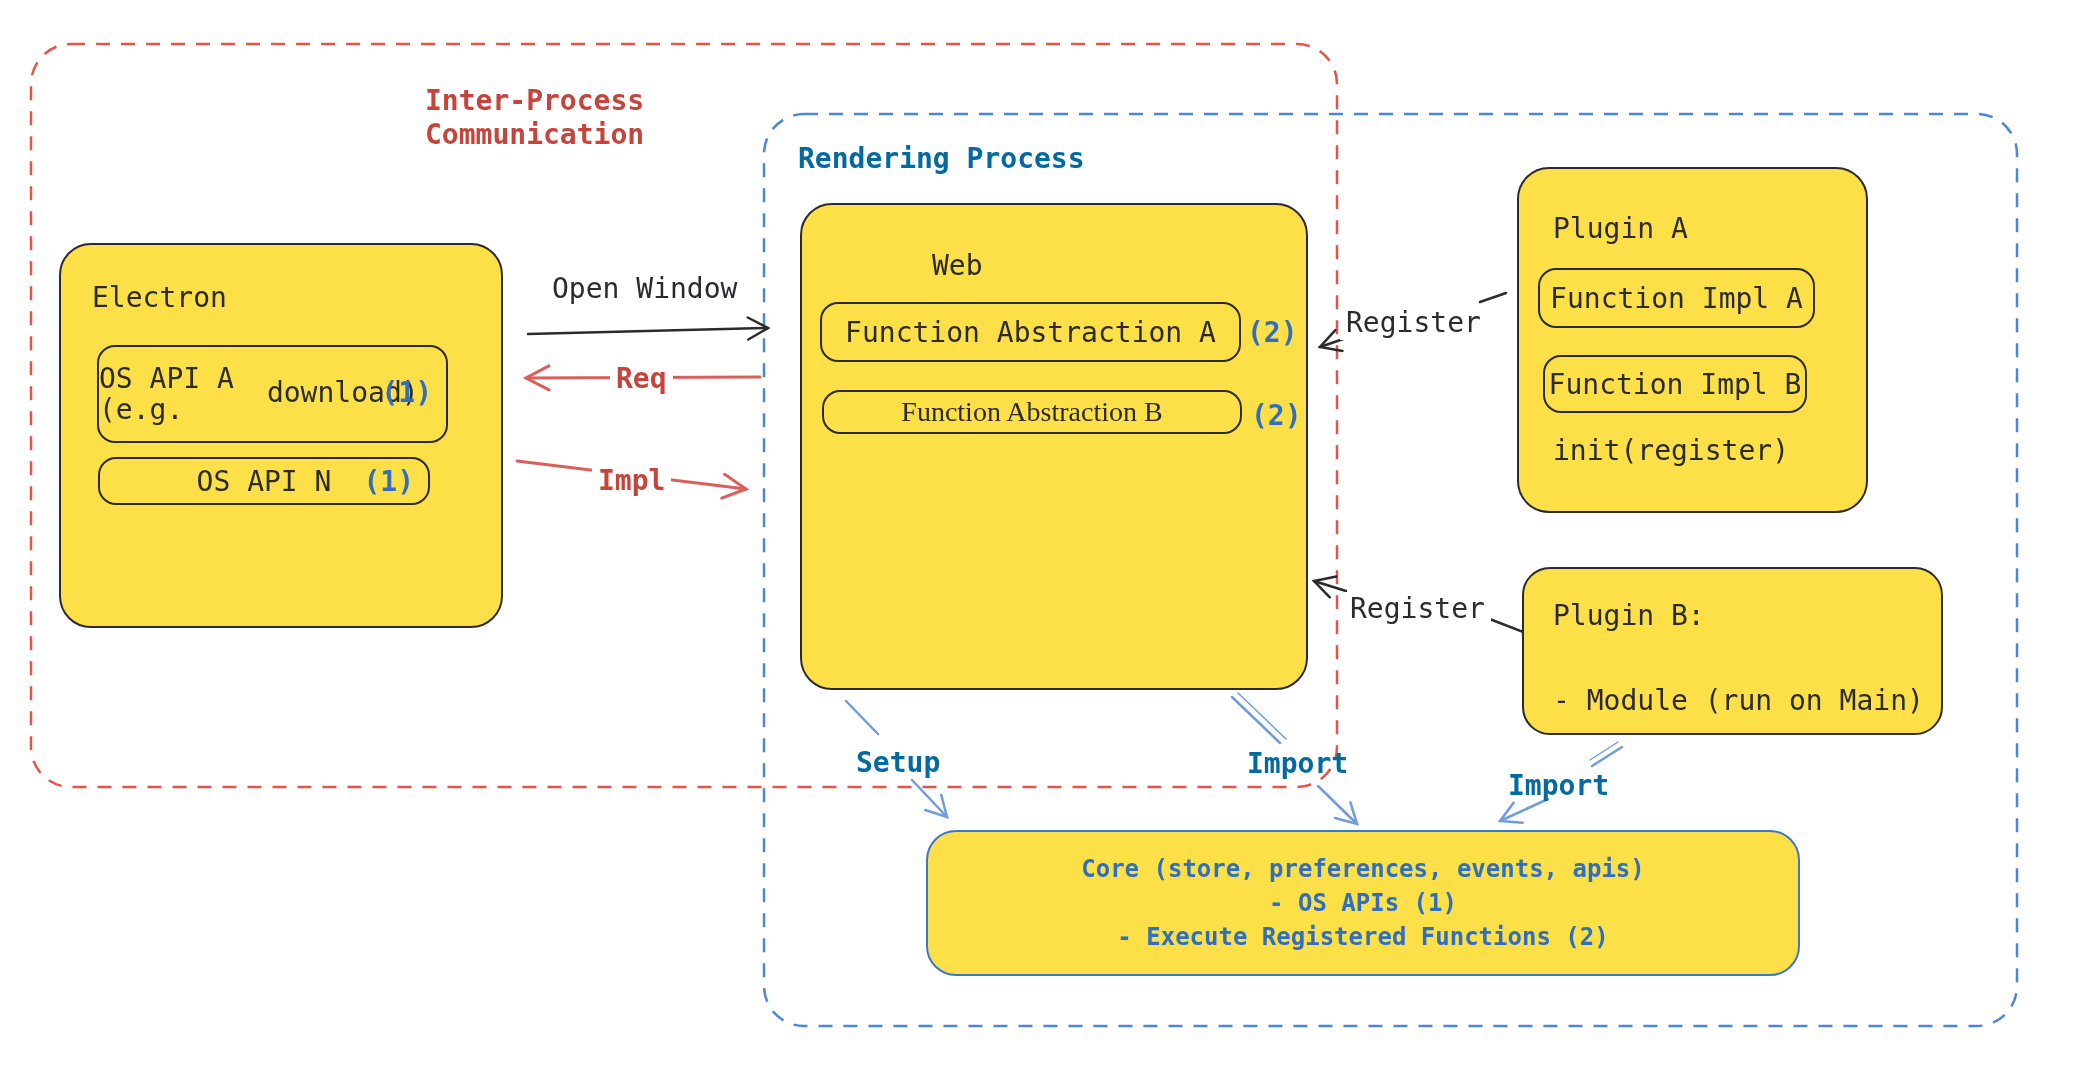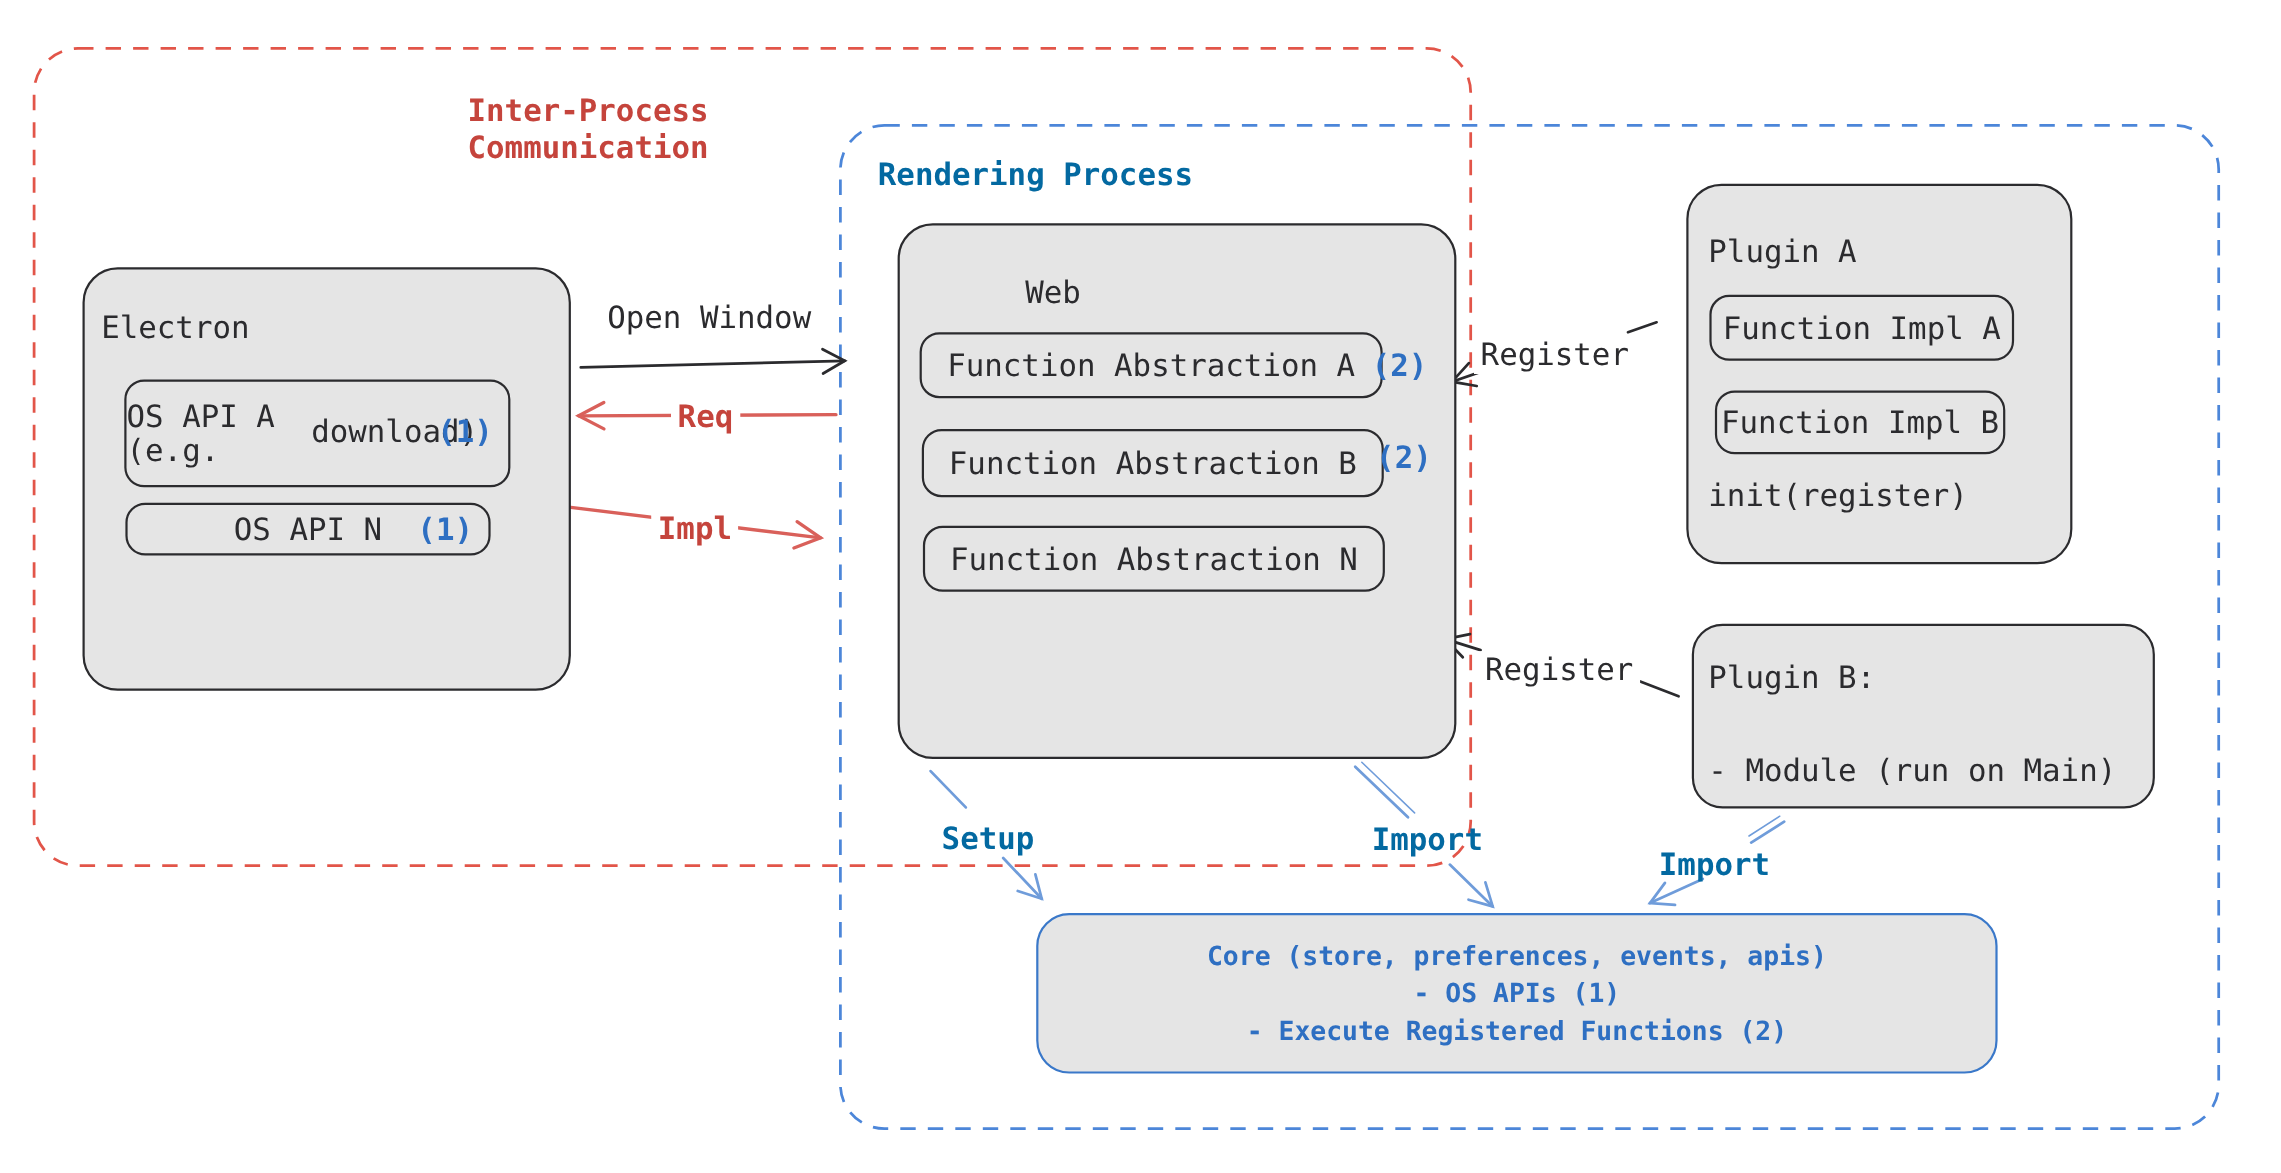--- a/index.html
+++ b/index.html
@@ -1,19 +1,19 @@
 <!DOCTYPE html>
 <html><head>
 <meta charset="utf-8">
 <style>
   html,body{margin:0;padding:0;background:#ffffff;}
   #canvas{position:relative;width:2074px;height:1066px;background:#ffffff;overflow:hidden;
           font-family:"DejaVu Sans Mono",monospace;}
   svg.layer{position:absolute;left:0;top:0;z-index:1;}
-  .box{position:absolute;background:#e5e5e5;border:2.5px solid #2b2b2e;box-sizing:border-box;z-index:2;margin-left:16px;}
+  .box{position:absolute;background:#fde047;border:2.5px solid #2b2b2e;box-sizing:border-box;z-index:2;}
   .big{border-radius:32px;}
   .inner{border-radius:18px;display:flex;align-items:center;justify-content:center;z-index:3;}
   .lbl{position:absolute;font-size:28px;font-weight:500;color:#2b2b2e;line-height:34px;
        white-space:pre;z-index:4;}
   .redtxt{color:#c5443c;font-weight:600;}
   .bluetxt{color:#0369a1;font-weight:600;}
   .badge{color:#2e6fc2;font-weight:600;font-size:28px;}
   .mask{background:#ffffff;padding:0 6px;}
   .prewrap{white-space:pre-line;}
   .boxtxt{font-size:28px;font-weight:500;color:#2b2b2e;}
@@ -100,28 +100,25 @@
   <div class="lbl redtxt mask" style="left:592px;top:464px;">Impl</div>
 
   <div class="box big" style="left:800px;top:203px;width:508px;height:487px;"></div>
   <div class="lbl" style="left:932px;top:249px;">Web</div>
 
   <div class="box inner" style="left:820px;top:302px;width:421px;height:60px;">
     <span class="boxtxt">Function Abstraction A</span>
   </div>
   <div class="lbl badge" style="left:1247px;top:316px;">(2)</div>
 
-  <div class="box inner" style="left:822px;top:390px;width:420px;height:62px;">
+  <div class="box inner" style="left:822px;top:390px;width:420px;height:44px;font-family:Liberation Serif, serif;">
     <span class="boxtxt">Function Abstraction B</span>
   </div>
   <div class="lbl badge" style="left:1251px;top:399px;">(2)</div>
 
-  <div class="box inner" style="left:823px;top:478px;width:420px;height:60px;">
-    <span class="boxtxt">Function Abstraction N</span>
-  </div>
 
 
   <div class="lbl mask" style="left:1340px;top:306px;">Register</div>
   <div class="lbl mask" style="left:1344px;top:592px;">Register</div>
 
   <div class="box big" style="left:1517px;top:167px;width:351px;height:346px;"></div>
   <div class="lbl" style="left:1553px;top:212px;">Plugin A</div>
   <div class="box inner" style="left:1538px;top:268px;width:277px;height:60px;">
     <span class="boxtxt">Function Impl A</span>
   </div>

